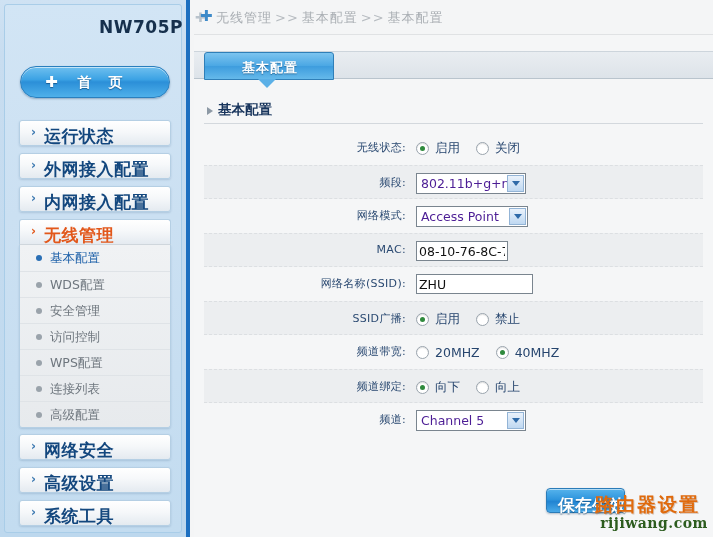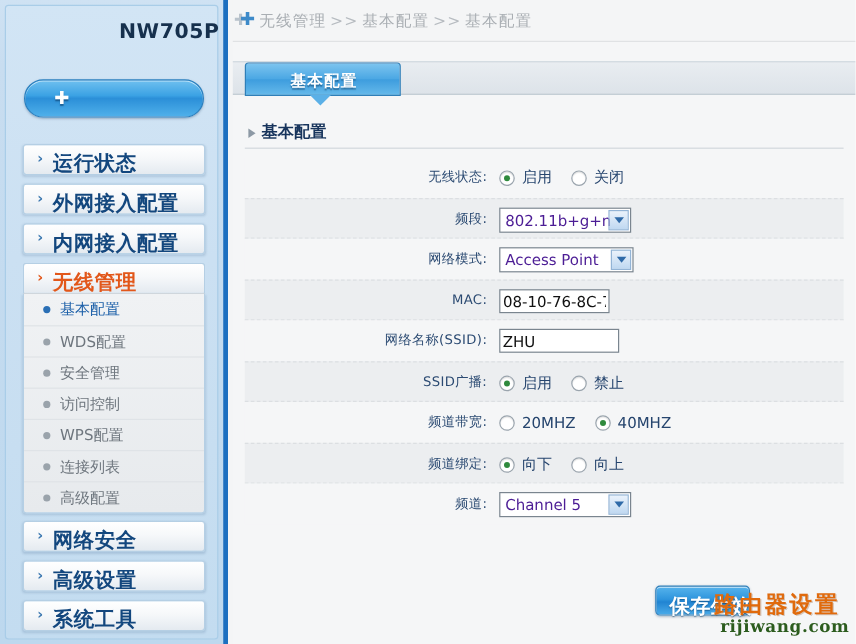--- a/index.html
+++ b/index.html
@@ -391,20 +391,21 @@
 <body>
 
 <div id="app">
 
   <div id="sidebar">
     <div id="sidebar-inner">
       <div id="brand">NW705P</div>
 
       <div id="home-btn">
         <span class="hb-plus">✚</span>
+        <span class="hb-label">首 页</span>
       </div>
 
       <div id="menus">
           <div class="menu-group" style="top: 115px;">
             <div class="menu-top">
               <span class="chev">›</span>
               <span class="mlabel">运行状态</span>
             </div>
           </div>
           <div class="menu-group" style="top: 148px;">
@@ -536,21 +537,21 @@
         </div>
         <div class="frow alt">
           <div class="flabel">MAC:</div>
           <div class="fctrl">
             <input class="txt-box" type="text" value="08-10-76-8C-7" style="width: 92px;">
           </div>
         </div>
         <div class="frow">
           <div class="flabel">网络名称(SSID):</div>
           <div class="fctrl">
-            <input class="txt-box" type="text" value="ZHU" style="width: 100px;">
+            <input class="txt-box" type="text" value="ZHU" style="width: 117px;">
           </div>
         </div>
         <div class="frow alt">
           <div class="flabel">SSID广播:</div>
           <div class="fctrl">
             <label class="radio-wrap">
               <span class="radio on"></span>
               <span class="rlabel">启用</span>
             </label>
             <label class="radio-wrap">

